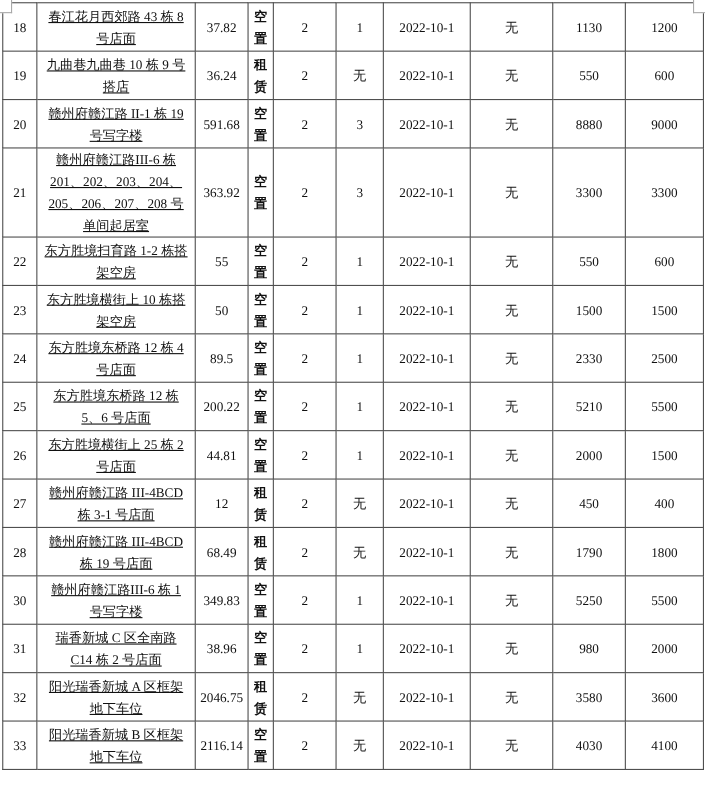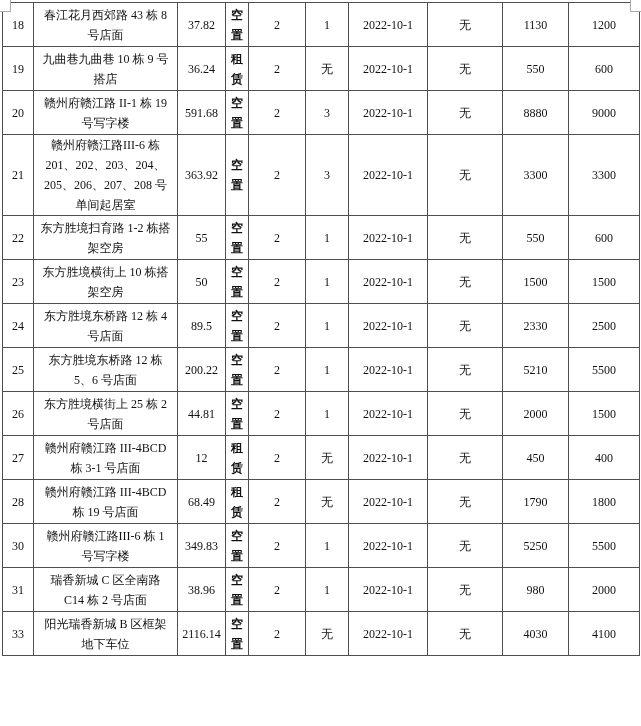--- a/index.html
+++ b/index.html
@@ -27,21 +27,21 @@
     text-align: center;
     vertical-align: middle;
     font-size: 12px;
     color: #111111;
     line-height: 20px;
     padding: 0 2px;
     overflow: hidden;
   }
   .doc-table tr { height: 44px; }
   .doc-table tr.tall { height: 64px; }
-  td.c-addr { padding: 0 6px; }
+  td.c-addr { padding: 0 6px; text-decoration: underline; }
   td.c-status {
     padding: 0 4px;
     word-break: break-all;
     font-weight: bold;
   }
   td.c-seq { padding: 0 1px; }
   
   .corner {
     position: absolute;
     background: #ffffff;
@@ -228,20 +228,32 @@
     <td class="c-area">38.96</td>
     <td class="c-status">空置</td>
     <td class="c-num">2</td>
     <td class="c-num">1</td>
     <td class="c-date">2022-10-1</td>
     <td class="c-none">无</td>
     <td class="c-price">980</td>
     <td class="c-price">2000</td>
   </tr>
         <tr>
+    <td class="c-seq">32</td>
+    <td class="c-addr">阳光瑞香新城 A 区框架地下车位</td>
+    <td class="c-area">2046.75</td>
+    <td class="c-status">租赁</td>
+    <td class="c-num">2</td>
+    <td class="c-num">无</td>
+    <td class="c-date">2022-10-1</td>
+    <td class="c-none">无</td>
+    <td class="c-price">3580</td>
+    <td class="c-price">3600</td>
+  </tr>
+        <tr>
     <td class="c-seq">33</td>
     <td class="c-addr">阳光瑞香新城 B 区框架地下车位</td>
     <td class="c-area">2116.14</td>
     <td class="c-status">空置</td>
     <td class="c-num">2</td>
     <td class="c-num">无</td>
     <td class="c-date">2022-10-1</td>
     <td class="c-none">无</td>
     <td class="c-price">4030</td>
     <td class="c-price">4100</td>

